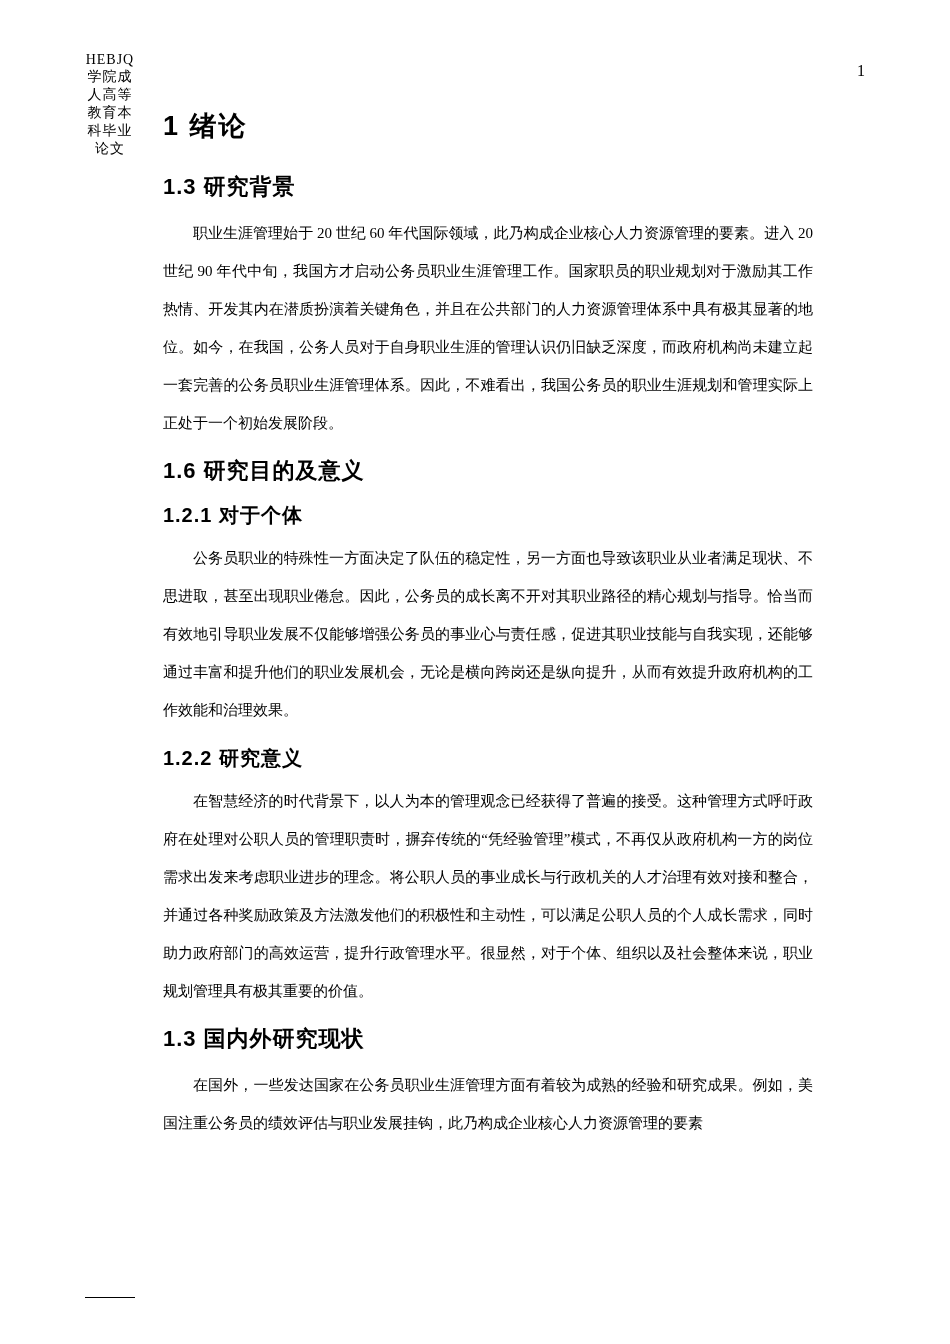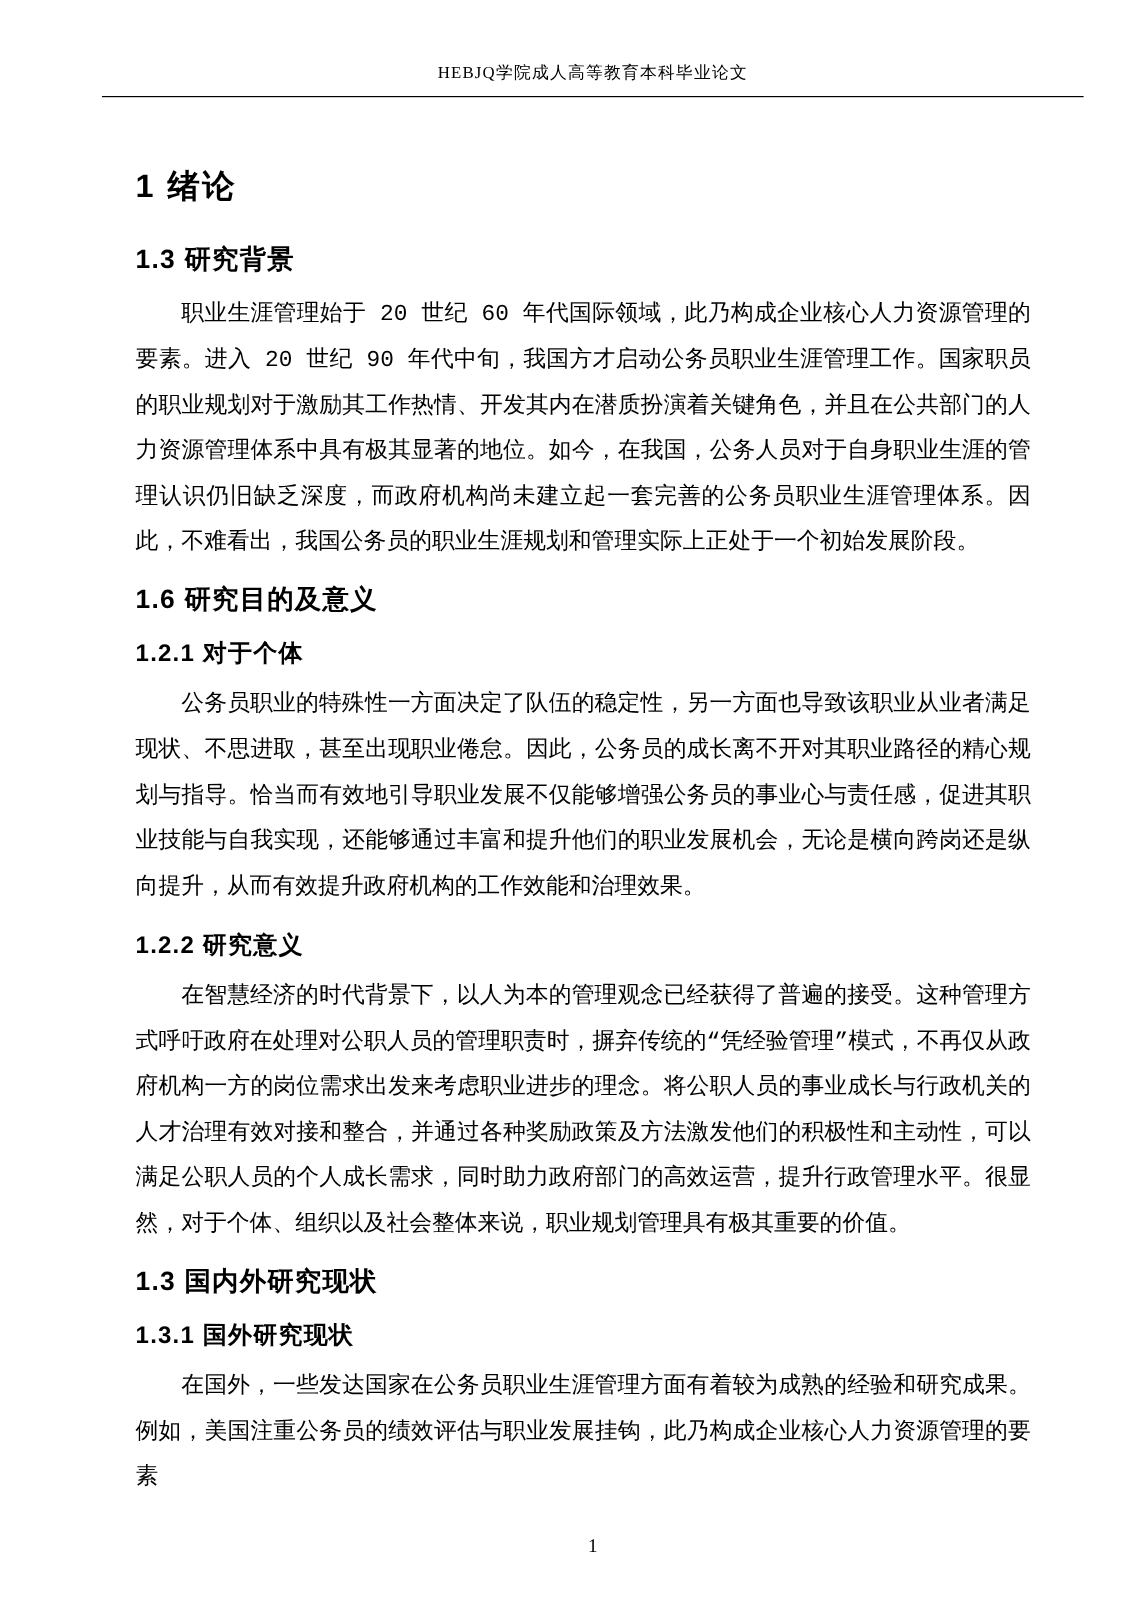--- a/index.html
+++ b/index.html
@@ -5,25 +5,25 @@
   html, body {
     margin: 0;
     padding: 0;
     background: #ffffff;
   }
   .page {
     width: 950px;
     height: 1344px;
     box-sizing: border-box;
     margin: 0 auto;
-    padding: 52px 47px 46px 85px;
+    padding: 52px 85px 46px 85px;
     background: #ffffff;
     color: #000000;
     display: flex;
-    flex-direction: column;
+    flex-direction: row;
     font-family: "Liberation Serif", "DejaVu Serif", serif;
     overflow: hidden;
   }
   .running-header {
     text-align: center;
     font-size: 14px;
     letter-spacing: 1px;
     padding-bottom: 10px;
     border-bottom: 1px solid #000000;
   }
@@ -46,26 +46,25 @@
     margin: 14px 0 12px 0;
   }
   h3.subsection-heading {
     font-family: "Liberation Sans", "DejaVu Sans", sans-serif;
     font-size: 20px;
     font-weight: bold;
     letter-spacing: 1px;
     margin: 16px 0 10px 0;
   }
   p.body-paragraph {
-    font-size: 19px;
+    font-size: 15px;
     line-height: 38px;
     margin: 0 16px 4px 0;
     text-indent: 2em;
     text-align: justify;
-    font-family: Liberation Mono, monospace;
   }
   .page-footer {
     flex: 0 0 auto;
     text-align: center;
     font-size: 16px;
     padding-top: 10px;
   }
 </style>
 </head>
 <body>
@@ -89,21 +88,20 @@
     <h3 class="subsection-heading">1.2.1 对于个体</h3>
 
     <p class="body-paragraph">公务员职业的特殊性一方面决定了队伍的稳定性，另一方面也导致该职业从业者满足现状、不思进取，甚至出现职业倦怠。因此，公务员的成长离不开对其职业路径的精心规划与指导。恰当而有效地引导职业发展不仅能够增强公务员的事业心与责任感，促进其职业技能与自我实现，还能够通过丰富和提升他们的职业发展机会，无论是横向跨岗还是纵向提升，从而有效提升政府机构的工作效能和治理效果。</p>
 
     <h3 class="subsection-heading">1.2.2 研究意义</h3>
 
     <p class="body-paragraph">在智慧经济的时代背景下，以人为本的管理观念已经获得了普遍的接受。这种管理方式呼吁政府在处理对公职人员的管理职责时，摒弃传统的“凭经验管理”模式，不再仅从政府机构一方的岗位需求出发来考虑职业进步的理念。将公职人员的事业成长与行政机关的人才治理有效对接和整合，并通过各种奖励政策及方法激发他们的积极性和主动性，可以满足公职人员的个人成长需求，同时助力政府部门的高效运营，提升行政管理水平。很显然，对于个体、组织以及社会整体来说，职业规划管理具有极其重要的价值。</p>
 
     <h2 class="section-heading">1.3 国内外研究现状</h2>
 
-    <h3 class="subsection-heading">1.3.1 国外研究现状</h3>
 
     <p class="body-paragraph">在国外，一些发达国家在公务员职业生涯管理方面有着较为成熟的经验和研究成果。例如，美国注重公务员的绩效评估与职业发展挂钩，此乃构成企业核心人力资源管理的要素</p>
 
   </main>
 
   <footer class="page-footer">
     <span>1</span>
   </footer>
 
 </div>

